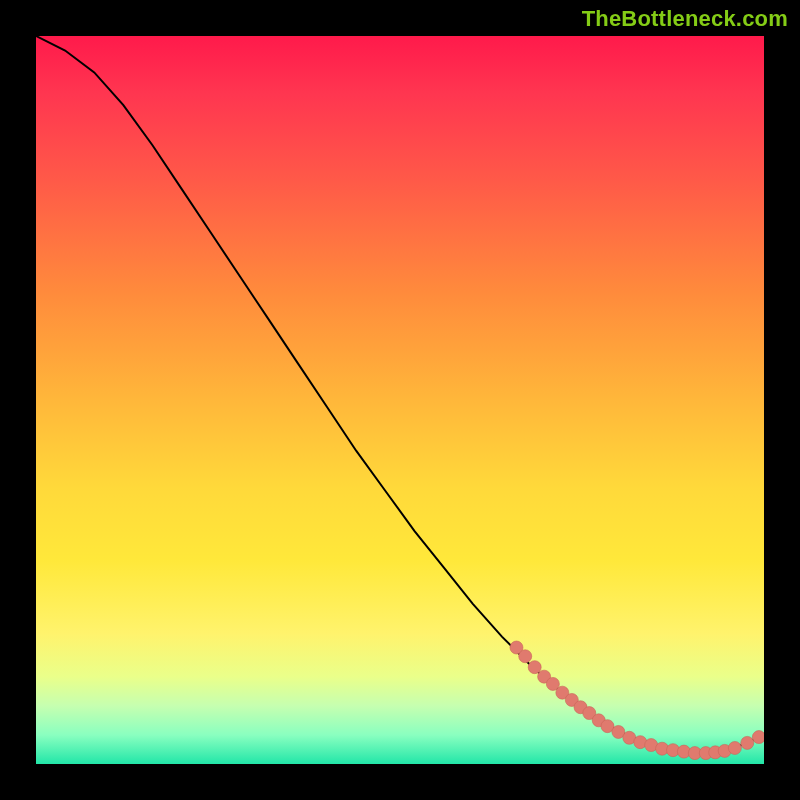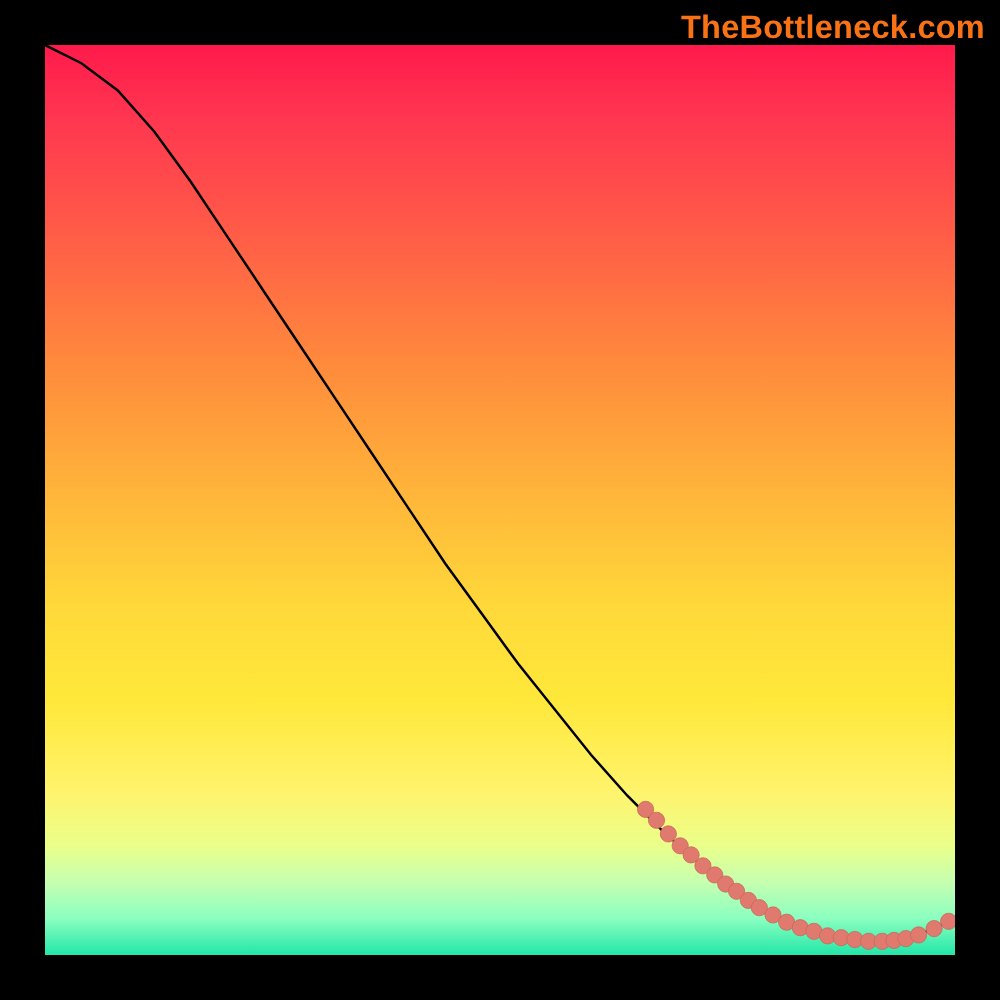--- a/index.html
+++ b/index.html
@@ -30,23 +30,23 @@
       #c6ffb0 92%,
       #8affc0 96%,
       #22e6a8 100%
     );
   }
   .watermark {
     position: absolute;
     top: 6px;
     right: 12px;
     font-family: Arial, Helvetica, sans-serif;
-    font-size: 26px;
+    font-size: 22px;
     font-weight: 600;
-    color: #f97316;
+    color: #84cc16;
     letter-spacing: 0.2px;
     user-select: none;
   }
   svg.curve {
     position: absolute;
     left: 0;
     top: 0;
     width: 728px;
     height: 728px;
   }

